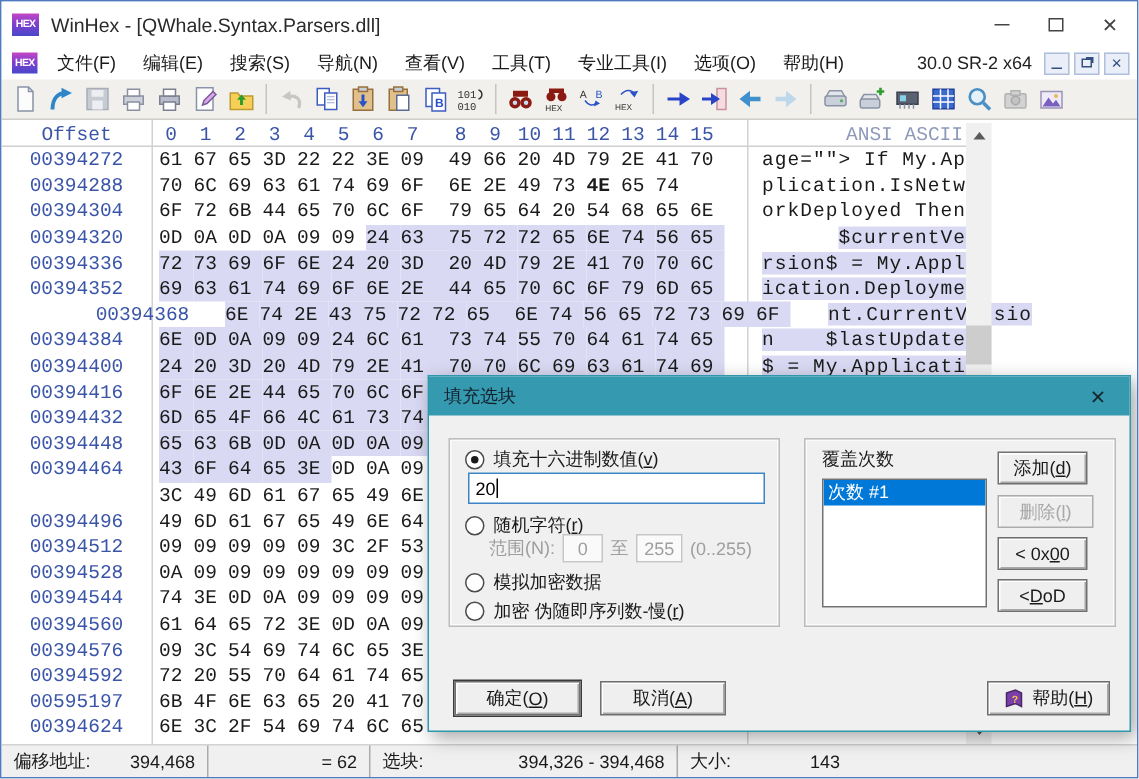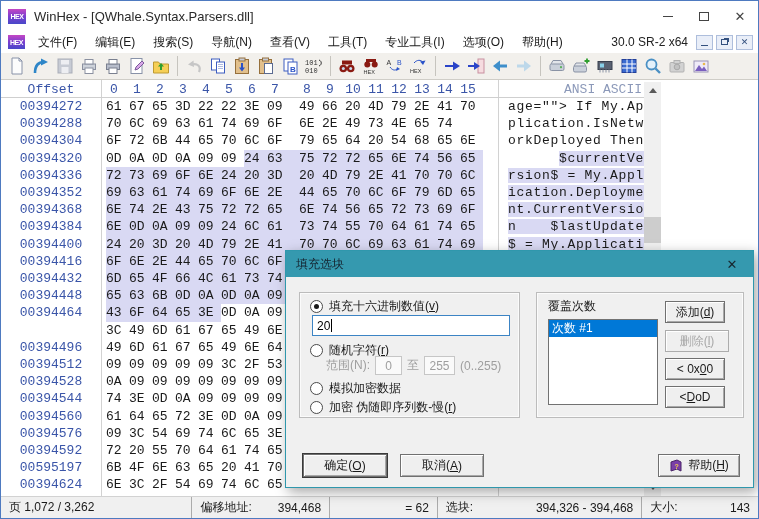--- a/index.html
+++ b/index.html
@@ -398,21 +398,21 @@
           <div class="cell byte" style="left: 151px;">69</div>
           <div class="cell byte" style="left: 174px;">63</div>
           <div class="cell byte" style="left: 197px;">61</div>
           <div class="cell byte" style="left: 220px;">74</div>
           <div class="cell byte" style="left: 243px;">69</div>
           <div class="cell byte" style="left: 266px;">6F</div>
           <div class="cell byte" style="left: 298px;">6E</div>
           <div class="cell byte" style="left: 321px;">2E</div>
           <div class="cell byte" style="left: 344px;">49</div>
           <div class="cell byte" style="left: 367px;">73</div>
-          <div class="cell byte" style="left: 390px;">4E</div>
+          <div class="cell byte" style="left: 390px; font-weight: bold;">4E</div>
           <div class="cell byte" style="left: 413px;">65</div>
           <div class="cell byte" style="left: 436px;">74</div>
           <div class="cell byte" style="left: 459px; margin-top: 32px;">77</div>
           <div class="cell ascii">plication.IsNetw</div>
         </div>
         <div class="hexrow" style="top: 34.4px;">
           <div class="cell offset">00394304</div>
           <div class="cell byte" style="left: 105px;">6F</div>
           <div class="cell byte" style="left: 128px;">72</div>
           <div class="cell byte" style="left: 151px;">6B</div>
@@ -484,21 +484,21 @@
           <div class="cell byte sel bridge" style="left: 298px;">44</div>
           <div class="cell byte sel" style="left: 321px;">65</div>
           <div class="cell byte sel" style="left: 344px;">70</div>
           <div class="cell byte sel" style="left: 367px;">6C</div>
           <div class="cell byte sel" style="left: 390px;">6F</div>
           <div class="cell byte sel" style="left: 413px;">79</div>
           <div class="cell byte sel" style="left: 436px;">6D</div>
           <div class="cell byte sel" style="left: 459px;">65</div>
           <div class="cell ascii"><span></span><span class="s">ication.Deployme</span><span></span></div>
         </div>
-        <div class="hexrow" style="top: 103.2px;">
+        <div class="hexrow" style="top: 103.2px; margin-left: 44px;">
           <div class="cell offset">00394368</div>
           <div class="cell byte sel" style="left: 105px;">6E</div>
           <div class="cell byte sel" style="left: 128px;">74</div>
           <div class="cell byte sel" style="left: 151px;">2E</div>
           <div class="cell byte sel" style="left: 174px;">43</div>
           <div class="cell byte sel" style="left: 197px;">75</div>
           <div class="cell byte sel" style="left: 220px;">72</div>
           <div class="cell byte sel" style="left: 243px;">72</div>
           <div class="cell byte sel" style="left: 266px;">65</div>
           <div class="cell byte sel bridge" style="left: 298px;">6E</div>
@@ -768,23 +768,20 @@
     <div class="dbtn b-help">
       <svg width="14" height="14" viewBox="0 0 14 14">
           <path d="M2 3l6-2 4 2v9l-4-2-6 2z" fill="#7A3FA8" stroke="#4A2568"></path>
           <text x="5.5" y="9.5" font-size="7" fill="#F2C84B" font-weight="bold" font-family="Liberation Sans,sans-serif">?</text>
         </svg>
       <span>帮助(<u>H</u>)</span>
     </div>
   </div>
 
   <div class="statusbar">
-    <div class="ssec s1">
-      <span>页 1,072 / 3,262</span>
-    </div>
     <div class="ssec s2">
       <span>偏移地址:</span>
       <span>394,468</span>
     </div>
     <div class="ssec s3">
       <span>= 62</span>
     </div>
     <div class="ssec s4">
       <span>选块:</span>
       <span>394,326 - 394,468</span>

